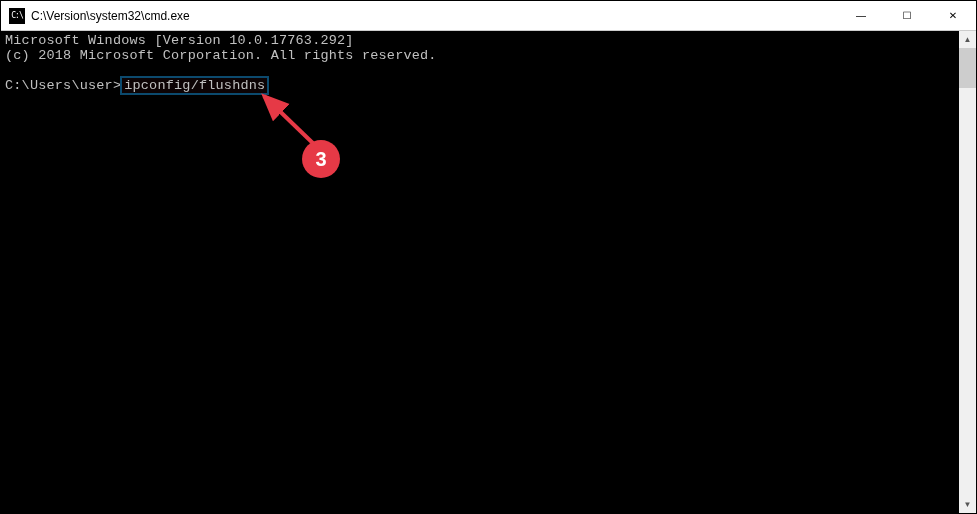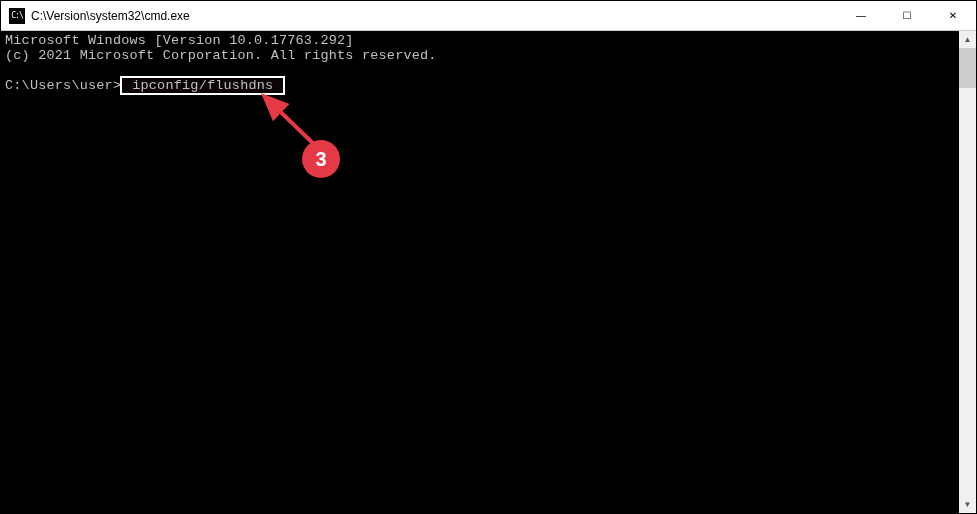--- a/index.html
+++ b/index.html
@@ -95,24 +95,24 @@
   }
   .scroll-track { flex: 1; background: #f0f0f0; position: relative; }
   .scroll-thumb {
     position: absolute;
     top: 0; left: 0; right: 0;
     height: 40px;
     background: #cdcdcd;
   }
 
   .hl-box {
-    border: 2px solid #ffffff;
+    border: 2px solid #0c4a6e;
     background: rgba(230,57,70,0.05);
     display: inline-block;
-    padding: 0 10px;
+    padding: 0 2px;
     margin: -2px -1px;
   }
 
   .annotation {
     position: absolute;
     pointer-events: none;
   }
   .badge {
     position: absolute;
     width: 38px;
@@ -143,21 +143,21 @@
         <span>☐</span>
       </button>
       <button class="win-btn close">
         <span>✕</span>
       </button>
     </div>
   </div>
 
   <div class="console-wrap">
     <div class="console"><span>Microsoft Windows [Version 10.0.17763.292]</span>
-<span>(c) 2021 Microsoft Corporation. All rights reserved.</span>
+<span>(c) 2018 Microsoft Corporation. All rights reserved.</span>
 <span></span>
 <span>C:\Users\user&gt;</span><span class="hl-box">ipconfig/flushdns</span></div>
 
     <div class="scrollbar">
       <div class="scroll-btn">▲</div>
       <div class="scroll-track">
         <div class="scroll-thumb"></div>
       </div>
       <div class="scroll-btn">▼</div>
     </div>

